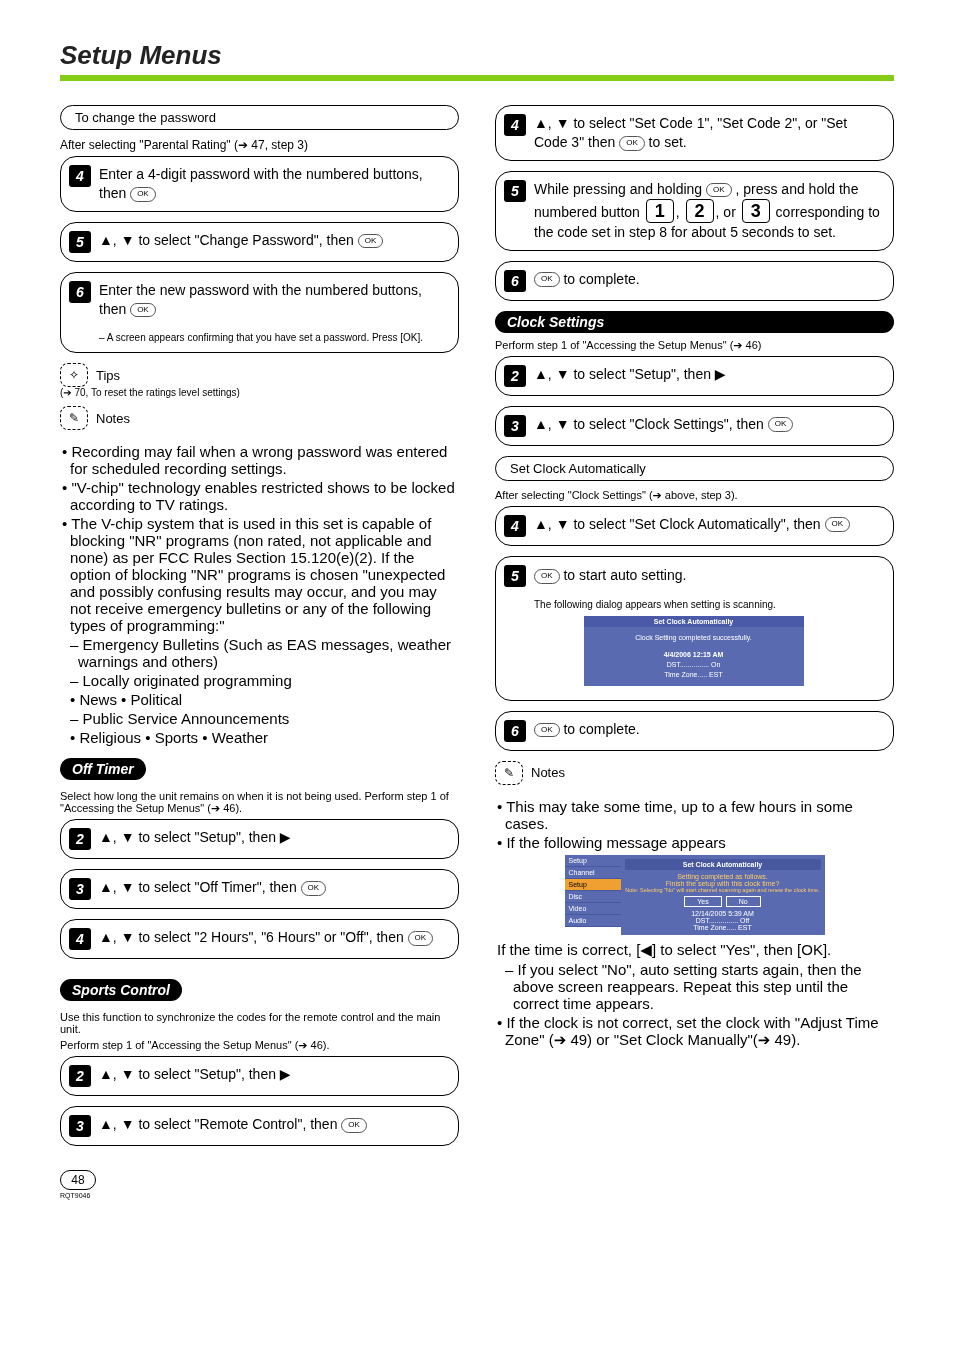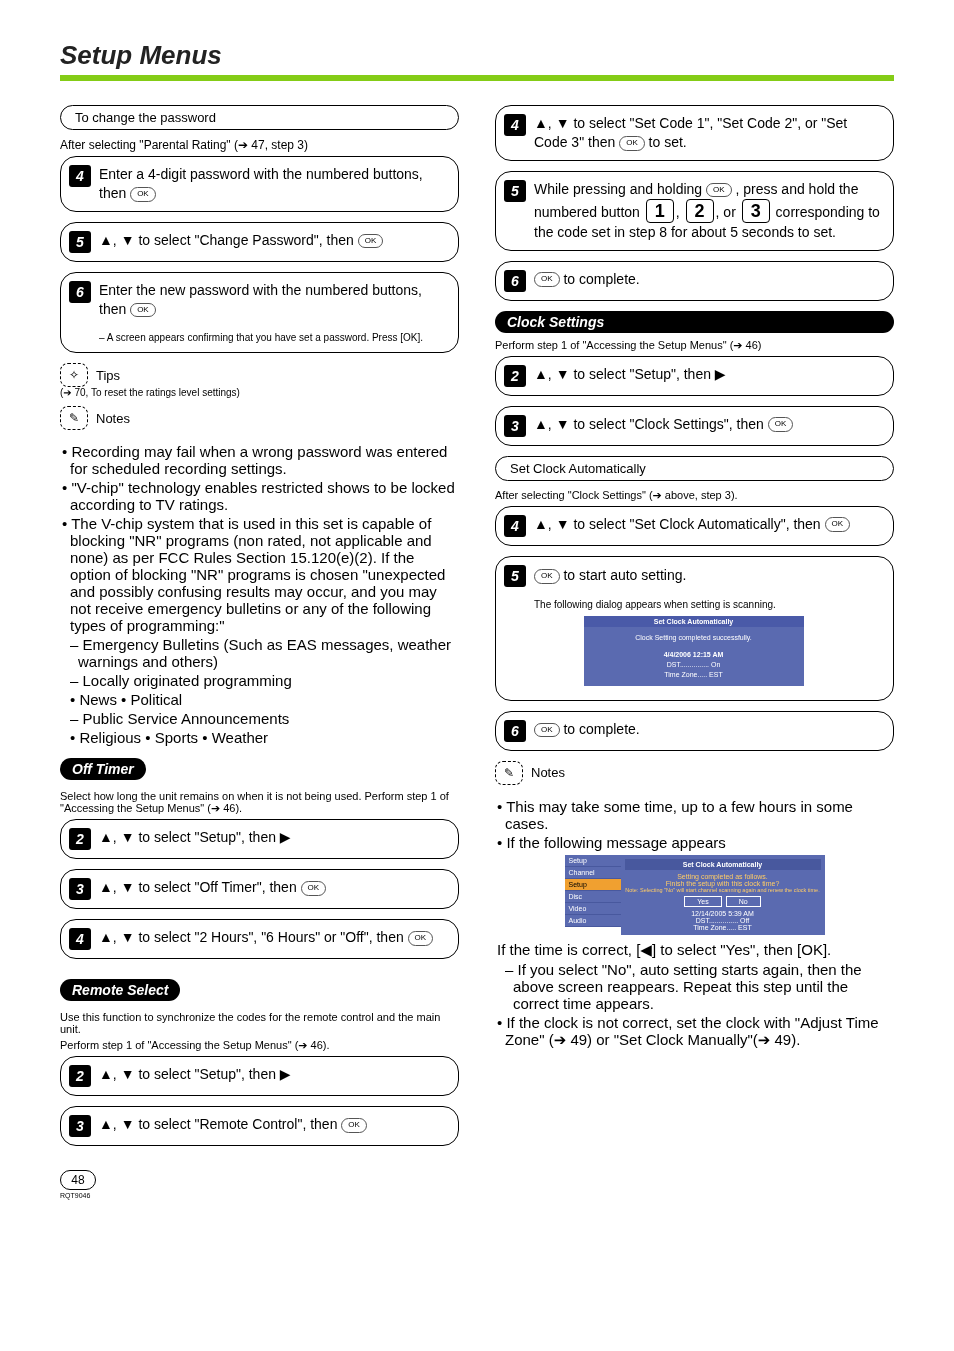--- a/index.html
+++ b/index.html
@@ -221,21 +221,21 @@
       </div>
     </div>
     <div class="step-box">
       <div class="step-num">4</div>
       <div class="step-text">
         <span>▲, ▼ to select "2 Hours", "6 Hours" or "Off", then </span>
         <span class="ok-btn">OK</span>
       </div>
     </div>
 
-    <div class="black-bar">Remote Select</div>
+    <div class="black-bar">Sports Control</div>
     <div class="plain" style="font-size:11px">Use this function to synchronize the codes for the remote control and the main unit.</div>
     <div class="plain" style="font-size:11px">Perform step 1 of "Accessing the Setup Menus" (➔ 46).</div>
 
     <div class="step-box">
       <div class="step-num">2</div>
       <div class="step-text">▲, ▼ to select "Setup", then ▶</div>
     </div>
     <div class="step-box">
       <div class="step-num">3</div>
       <div class="step-text">

